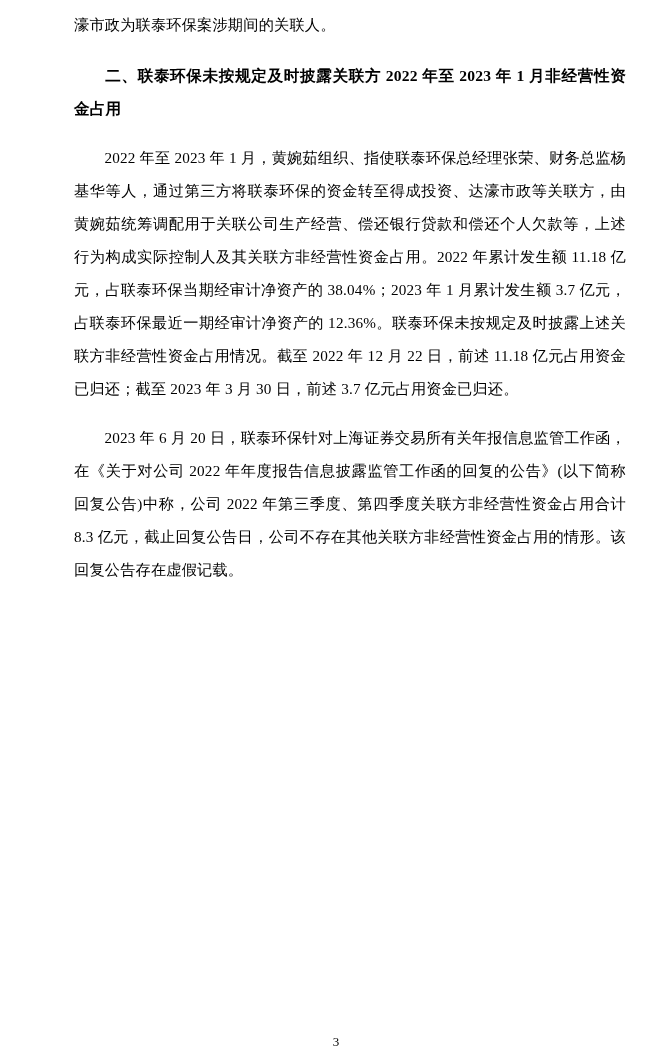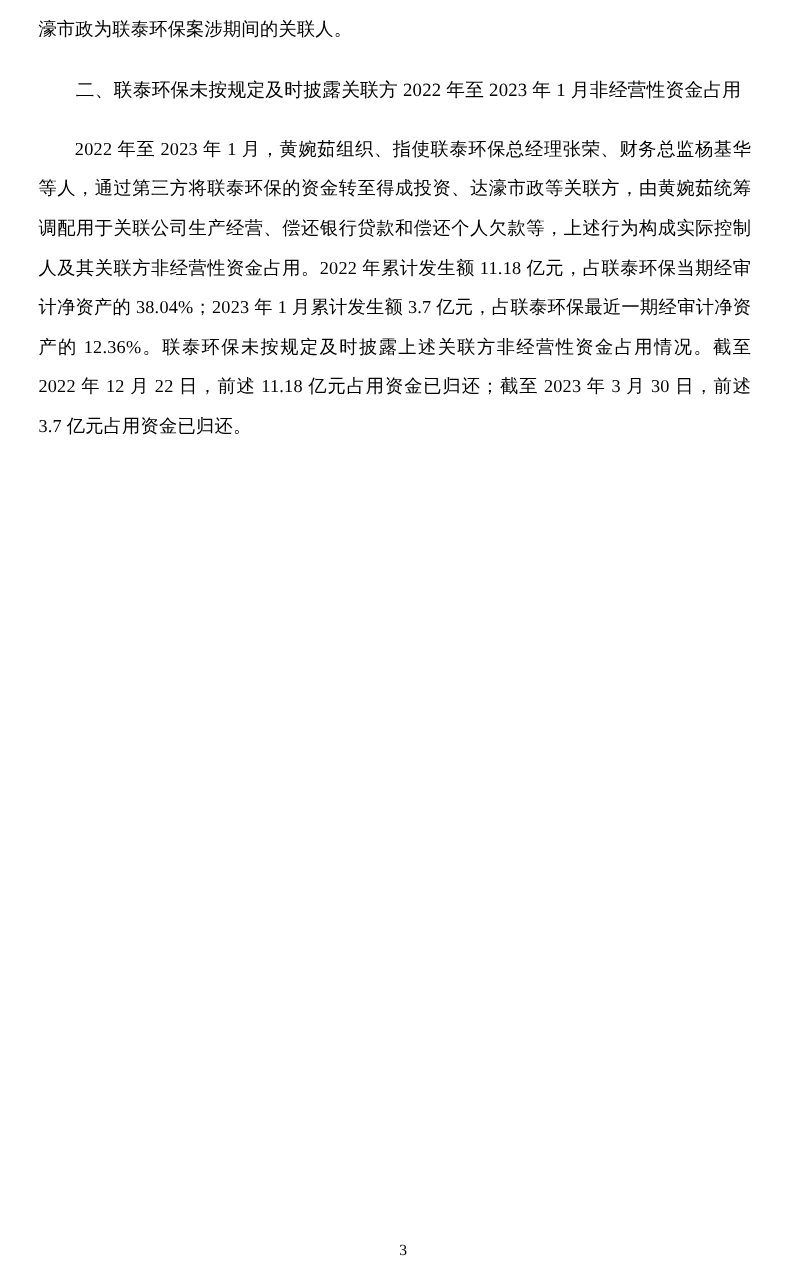--- a/index.html
+++ b/index.html
@@ -12,38 +12,38 @@
     height: 1058px;
     font-family: "Liberation Serif", "DejaVu Serif", serif;
     color: #000000;
     position: relative;
     overflow: hidden;
   }
   .page {
     width: 672px;
     height: 1058px;
     box-sizing: border-box;
-    padding: 8px 46px 0 32px;
+    padding: 8px 46px 0 74px;
     position: relative;
   }
   .para {
     font-size: 15.2px;
     line-height: 33px;
     text-align: justify;
     text-justify: inter-ideograph;
     margin: 0;
     letter-spacing: 0.2px;
   }
   .indent {
     text-indent: 2em;
   }
   .heading {
     font-size: 15.6px;
     line-height: 33px;
-    font-weight: normal;
+    font-weight: bold;
     text-align: justify;
     text-justify: inter-ideograph;
     margin: 0;
     text-indent: 2em;
     letter-spacing: 0.2px;
   }
   .gap-before {
     margin-top: 16px;
   }
   .gap-before-lg {
@@ -66,16 +66,17 @@
 
   <p class="para">濠市政为联泰环保案涉期间的关联人。</p>
 
   <p class="heading gap-before-lg">二、联泰环保未按规定及时披露关联方 2022 年至 2023 年 1 月非经营性资金占用</p>
 
   <p class="para indent gap-before">2022 年至 2023 年 1 月，黄婉茹组织、指使联泰环保总经理张荣、财务总监杨基华等人，通过第三方将联泰环保的资金转至得成投资、达濠市政等关联方，由黄婉茹统筹调配用于关联公司生产经营、偿还银行贷款和偿还个人欠款等，上述行为构成实际控制人及其关联方非经营性资金占用。2022 年累计发生额 11.18 亿元，占联泰环保当期经审计净资产的 38.04%；2023 年 1 月累计发生额 3.7 亿元，占联泰环保最近一期经审计净资产的 12.36%。联泰环保未按规定及时披露上述关联方非经营性资金占用情况。截至 2022 年 12 月 22 日，前述 11.18 亿元占用资金已归还；截至 2023 年 3 月 30 日，前述 3.7 亿元占用资金已归还。</p>
 
 
 
 
+  <p class="para indent gap-before">2023 年 6 月 20 日，联泰环保针对上海证券交易所有关年报信息监管工作函，在《关于对公司 2022 年年度报告信息披露监管工作函的回复的公告》(以下简称回复公告)中称，公司 2022 年第三季度、第四季度关联方非经营性资金占用合计 8.3 亿元，截止回复公告日，公司不存在其他关联方非经营性资金占用的情形。该回复公告存在虚假记载。</p>
 
 
   <div class="page-number">3</div>
 </div>
 
 </body></html>

